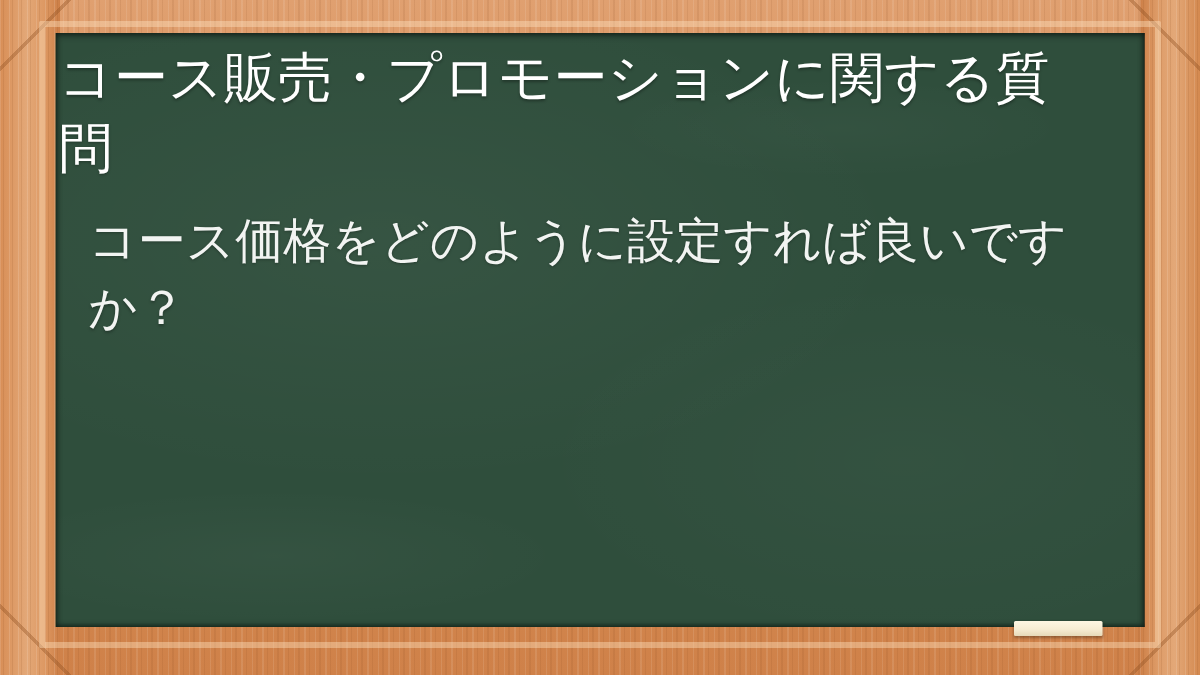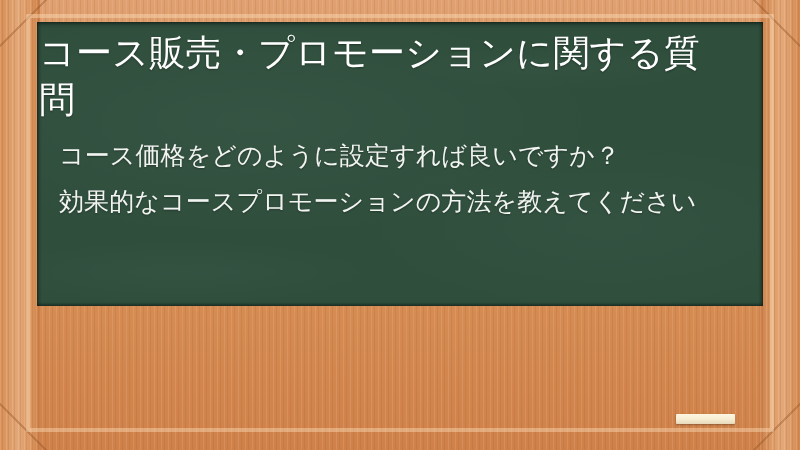--- a/index.html
+++ b/index.html
@@ -100,21 +100,21 @@
     border-radius: 1px;
     pointer-events: none;
   }
 
   
   .board {
     position: absolute;
     left: 37px;
     top: 22px;
     width: 726px;
-    height: 284px;
+    height: 396px;
     background:
       radial-gradient(ellipse 70% 60% at 30% 35%, rgba(255,255,255,0.035) 0%, rgba(255,255,255,0) 70%),
       radial-gradient(ellipse 50% 45% at 78% 72%, rgba(255,255,255,0.025) 0%, rgba(255,255,255,0) 70%),
       #2f4e3c;
     box-shadow:
       inset 0 2px 4px rgba(0,0,0,0.40),
       inset 0 -2px 3px rgba(0,0,0,0.25),
       inset 2px 0 3px rgba(0,0,0,0.22),
       inset -2px 0 3px rgba(0,0,0,0.22);
     overflow: hidden;
@@ -150,21 +150,21 @@
   }
 
   .bullet-list {
     list-style: none;
     margin: 14px 0 0 0;
     padding: 0 18px 0 21px;
   }
 
   .bullet-item {
     color: #f2f4f2;
-    font-size: 25px;
+    font-size: 32px;
     font-weight: 400;
     line-height: 1.42;
     letter-spacing: 0.1px;
     margin-bottom: 11px;
     text-shadow: 0 1px 2px rgba(0,0,0,0.28);
   }
   .bullet-item:last-child { margin-bottom: 0; }
 
   
   .chalk-stick {
@@ -193,21 +193,20 @@
   <div class="mitre br"></div>
   <div class="frame-highlight"></div>
 
   <div class="board">
     <div class="board-inner">
 
       <h1 class="slide-title">コース販売・プロモーションに関する質問</h1>
 
       <ul class="bullet-list">
         <li class="bullet-item">コース価格をどのように設定すれば良いですか？</li>
-        <li class="bullet-item">効果的なコースプロモーションの方法を教えてください</li>
       </ul>
 
     </div>
   </div>
 
   <div class="chalk-stick"></div>
 
 </div>
 
 </body></html>

